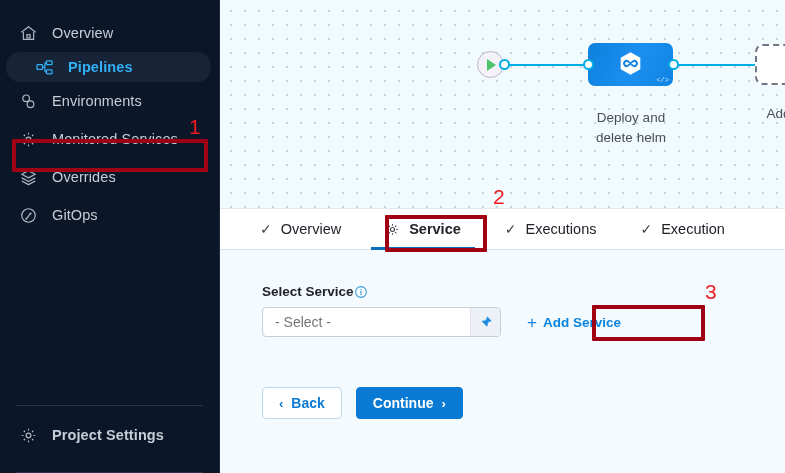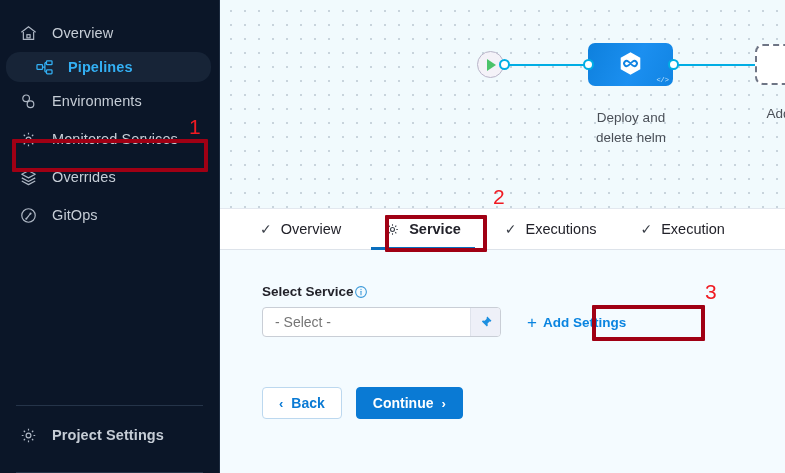--- a/index.html
+++ b/index.html
@@ -377,21 +377,21 @@
           <input class="select-input" type="text" readonly="" placeholder="- Select -" style="">
           <span class="pin-btn">
             <svg width="14" height="14" viewBox="0 0 24 24" fill="#1d8fe0">
               <path d="M14.2 2.6 21.4 9.8l-1.9 1.9-1.4-.5-3.5 3.5.5 3.3-1.6 1.6-4.3-4.3-5 5 5-5-4.3-4.3 1.6-1.6 3.3.5L13.3 6.4l-.5-1.4z"></path>
             </svg>
           </span>
         </div>
 
         <div class="add-service">
           <span class="plus">+</span>
-          <span>Add Settings</span>
+          <span>Add Service</span>
         </div>
       </div>
 
       <div class="btn-row">
         <div class="btn btn-back">
           <span class="chev">‹</span>
           <span>Back</span>
         </div>
         <div class="btn btn-continue">
           <span>Continue</span>

